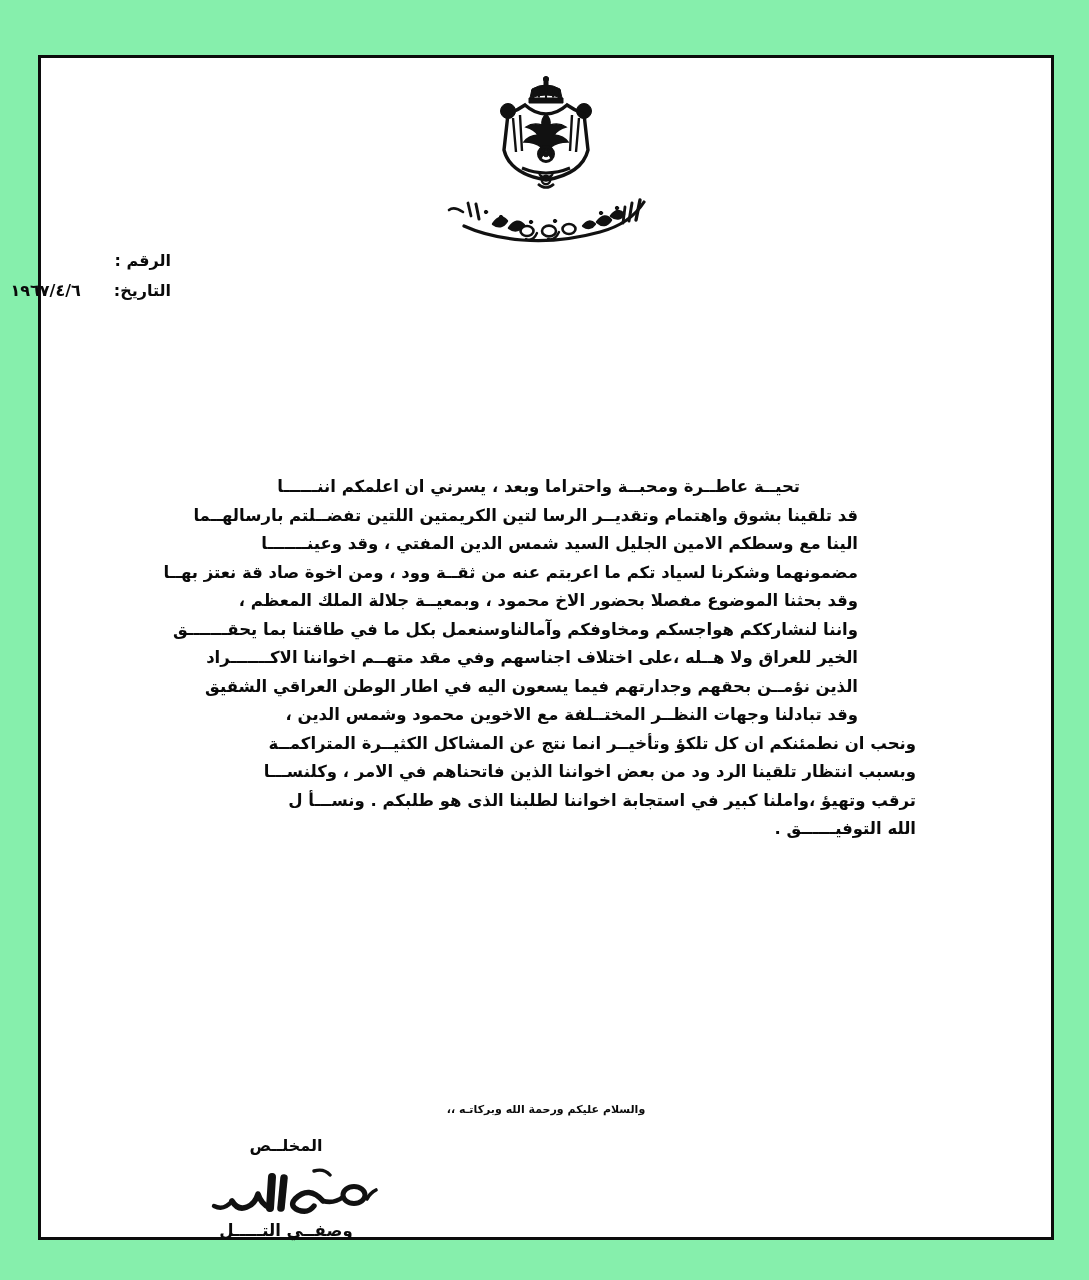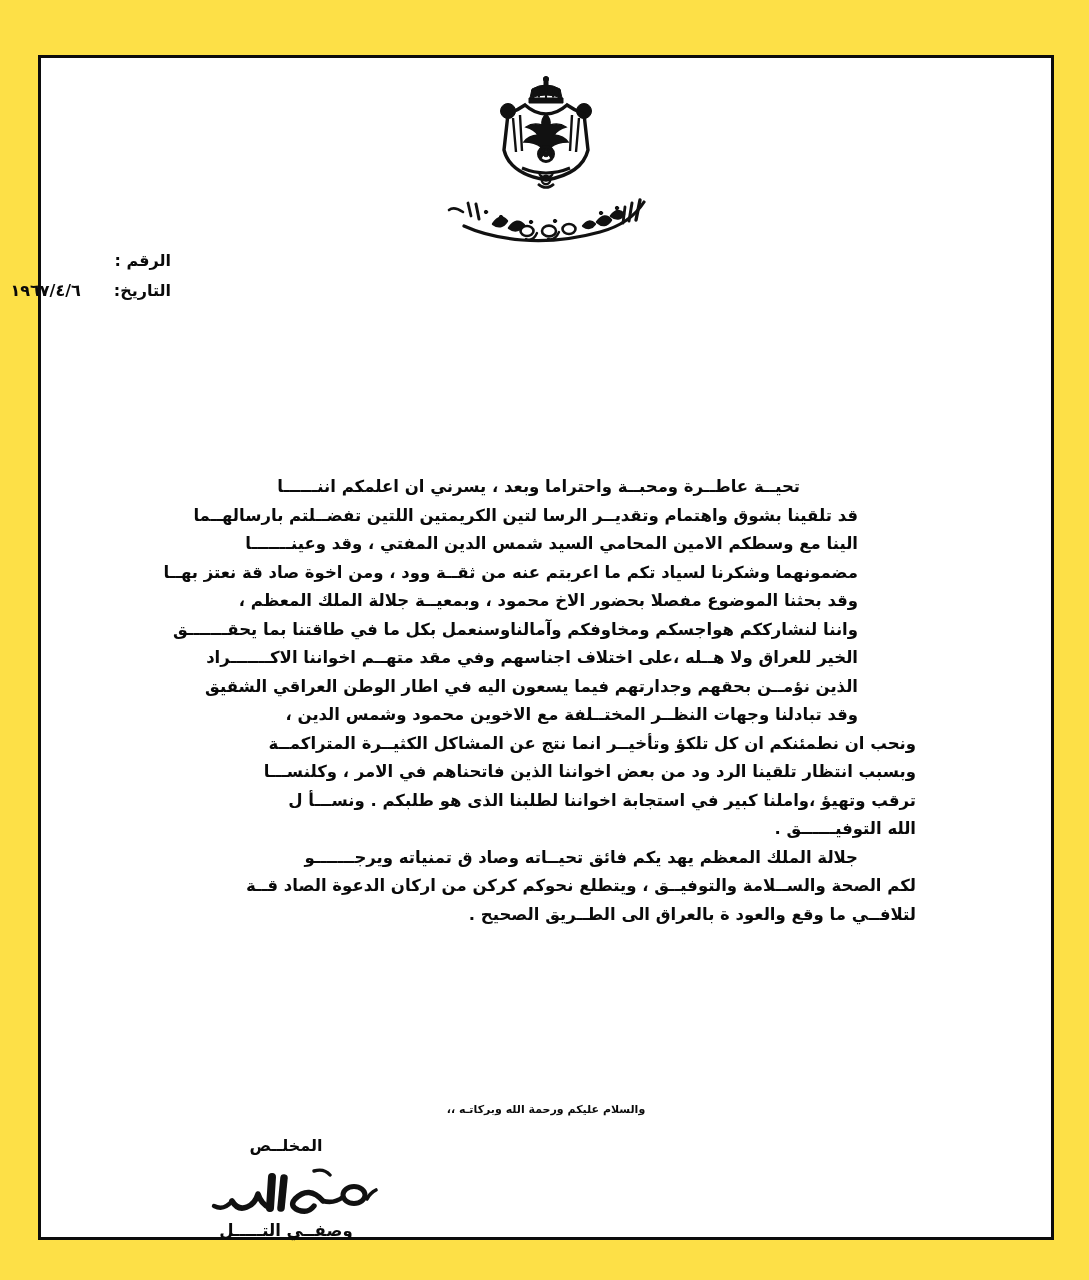--- a/index.html
+++ b/index.html
@@ -13,21 +13,21 @@
     position: relative;
     font-family: "DejaVu Sans", "Liberation Sans", sans-serif;
     color: #0a0a0a;
     overflow: hidden;
   }
 
   
   #page {
     position: absolute;
     inset: 0;
-    background: #fde047;
+    background: #86efac;
   }
   #frame {
     position: absolute;
     left: 38px;
     top: 55px;
     width: 1016px;
     height: 1185px;
     border: 3px solid #0c0c0c;
     box-sizing: border-box;
     background: #ffffff;
@@ -248,41 +248,36 @@
         <span class="meta-value">١٩٦٧/٤/٦</span>
       </div>
     </div>
 
 
     <div id="body">
 
       <div class="para indent">
         <span class="line ind">تحيــة عاطــرة ومحبــة واحتراما وبعد ، يسرني ان اعلمكم اننــــــا</span>
         <span class="line">قد تلقينا بشوق واهتمام وتقديــر الرسا لتين الكريمتين اللتين تفضــلتم بارسالهــما</span>
-        <span class="line">الينا مع وسطكم الامين المحامي السيد شمس الدين المفتي ، وقد وعينـــــــا</span>
+        <span class="line">الينا مع وسطكم الامين الجليل السيد شمس الدين المفتي ، وقد وعينـــــــا</span>
         <span class="line">مضمونهما وشكرنا لسياد تكم ما اعربتم عنه من ثقــة وود ، ومن اخوة صاد قة نعتز بهــا</span>
         <span class="line">وقد بحثنا الموضوع مفصلا بحضور الاخ محمود ، وبمعيــة جلالة الملك المعظم ،</span>
         <span class="line">واننا لنشارككم هواجسكم ومخاوفكم وآمالناوسنعمل بكل ما في طاقتنا بما يحقـــــــق</span>
         <span class="line">الخير للعراق ولا هــله ،على اختلاف اجناسهم وفي مقد متهــم اخواننا الاكـــــــراد</span>
         <span class="line">الذين نؤمــن بحقهم وجدارتهم فيما يسعون اليه في اطار الوطن العراقي الشقيق</span>
       </div>
 
       <div class="para">
         <span class="line ind">وقد تبادلنا وجهات النظــر المختــلفة مع الاخوين محمود وشمس الدين ،</span>
         <span class="line">ونحب ان نطمئنكم ان كل تلكؤ وتأخيــر انما نتج عن المشاكل الكثيــرة المتراكمــة</span>
         <span class="line">وبسبب انتظار تلقينا الرد ود من بعض اخواننا الذين فاتحناهم في الامر ، وكلنســـا</span>
         <span class="line">ترقب وتهيؤ ،واملنا كبير في استجابة اخواننا لطلبنا الذى هو طلبكم . ونســـأ ل</span>
         <span class="line">الله التوفيــــــق .</span>
       </div>
 
-      <div class="para">
-        <span class="line ind">جلالة الملك المعظم يهد يكم فائق تحيــاته وصاد ق تمنياته ويرجـــــــو</span>
-        <span class="line">لكم الصحة والســلامة والتوفيــق ، ويتطلع نحوكم كركن من اركان الدعوة الصاد قــة</span>
-        <span class="line">لتلافــي ما وقع والعود ة بالعراق الى الطــريق الصحيح .</span>
-      </div>
 
     </div>
 
     <div id="closing-line">والسلام عليكم ورحمة الله وبركاتـه ،،</div>
 
     <div id="signature-block">
       <div id="sincerely">المخلــص</div>
 
       <svg id="signature-mark" viewBox="0 0 200 52" aria-hidden="true">
         <g fill="none" stroke="#111" stroke-linecap="round" stroke-linejoin="round">

